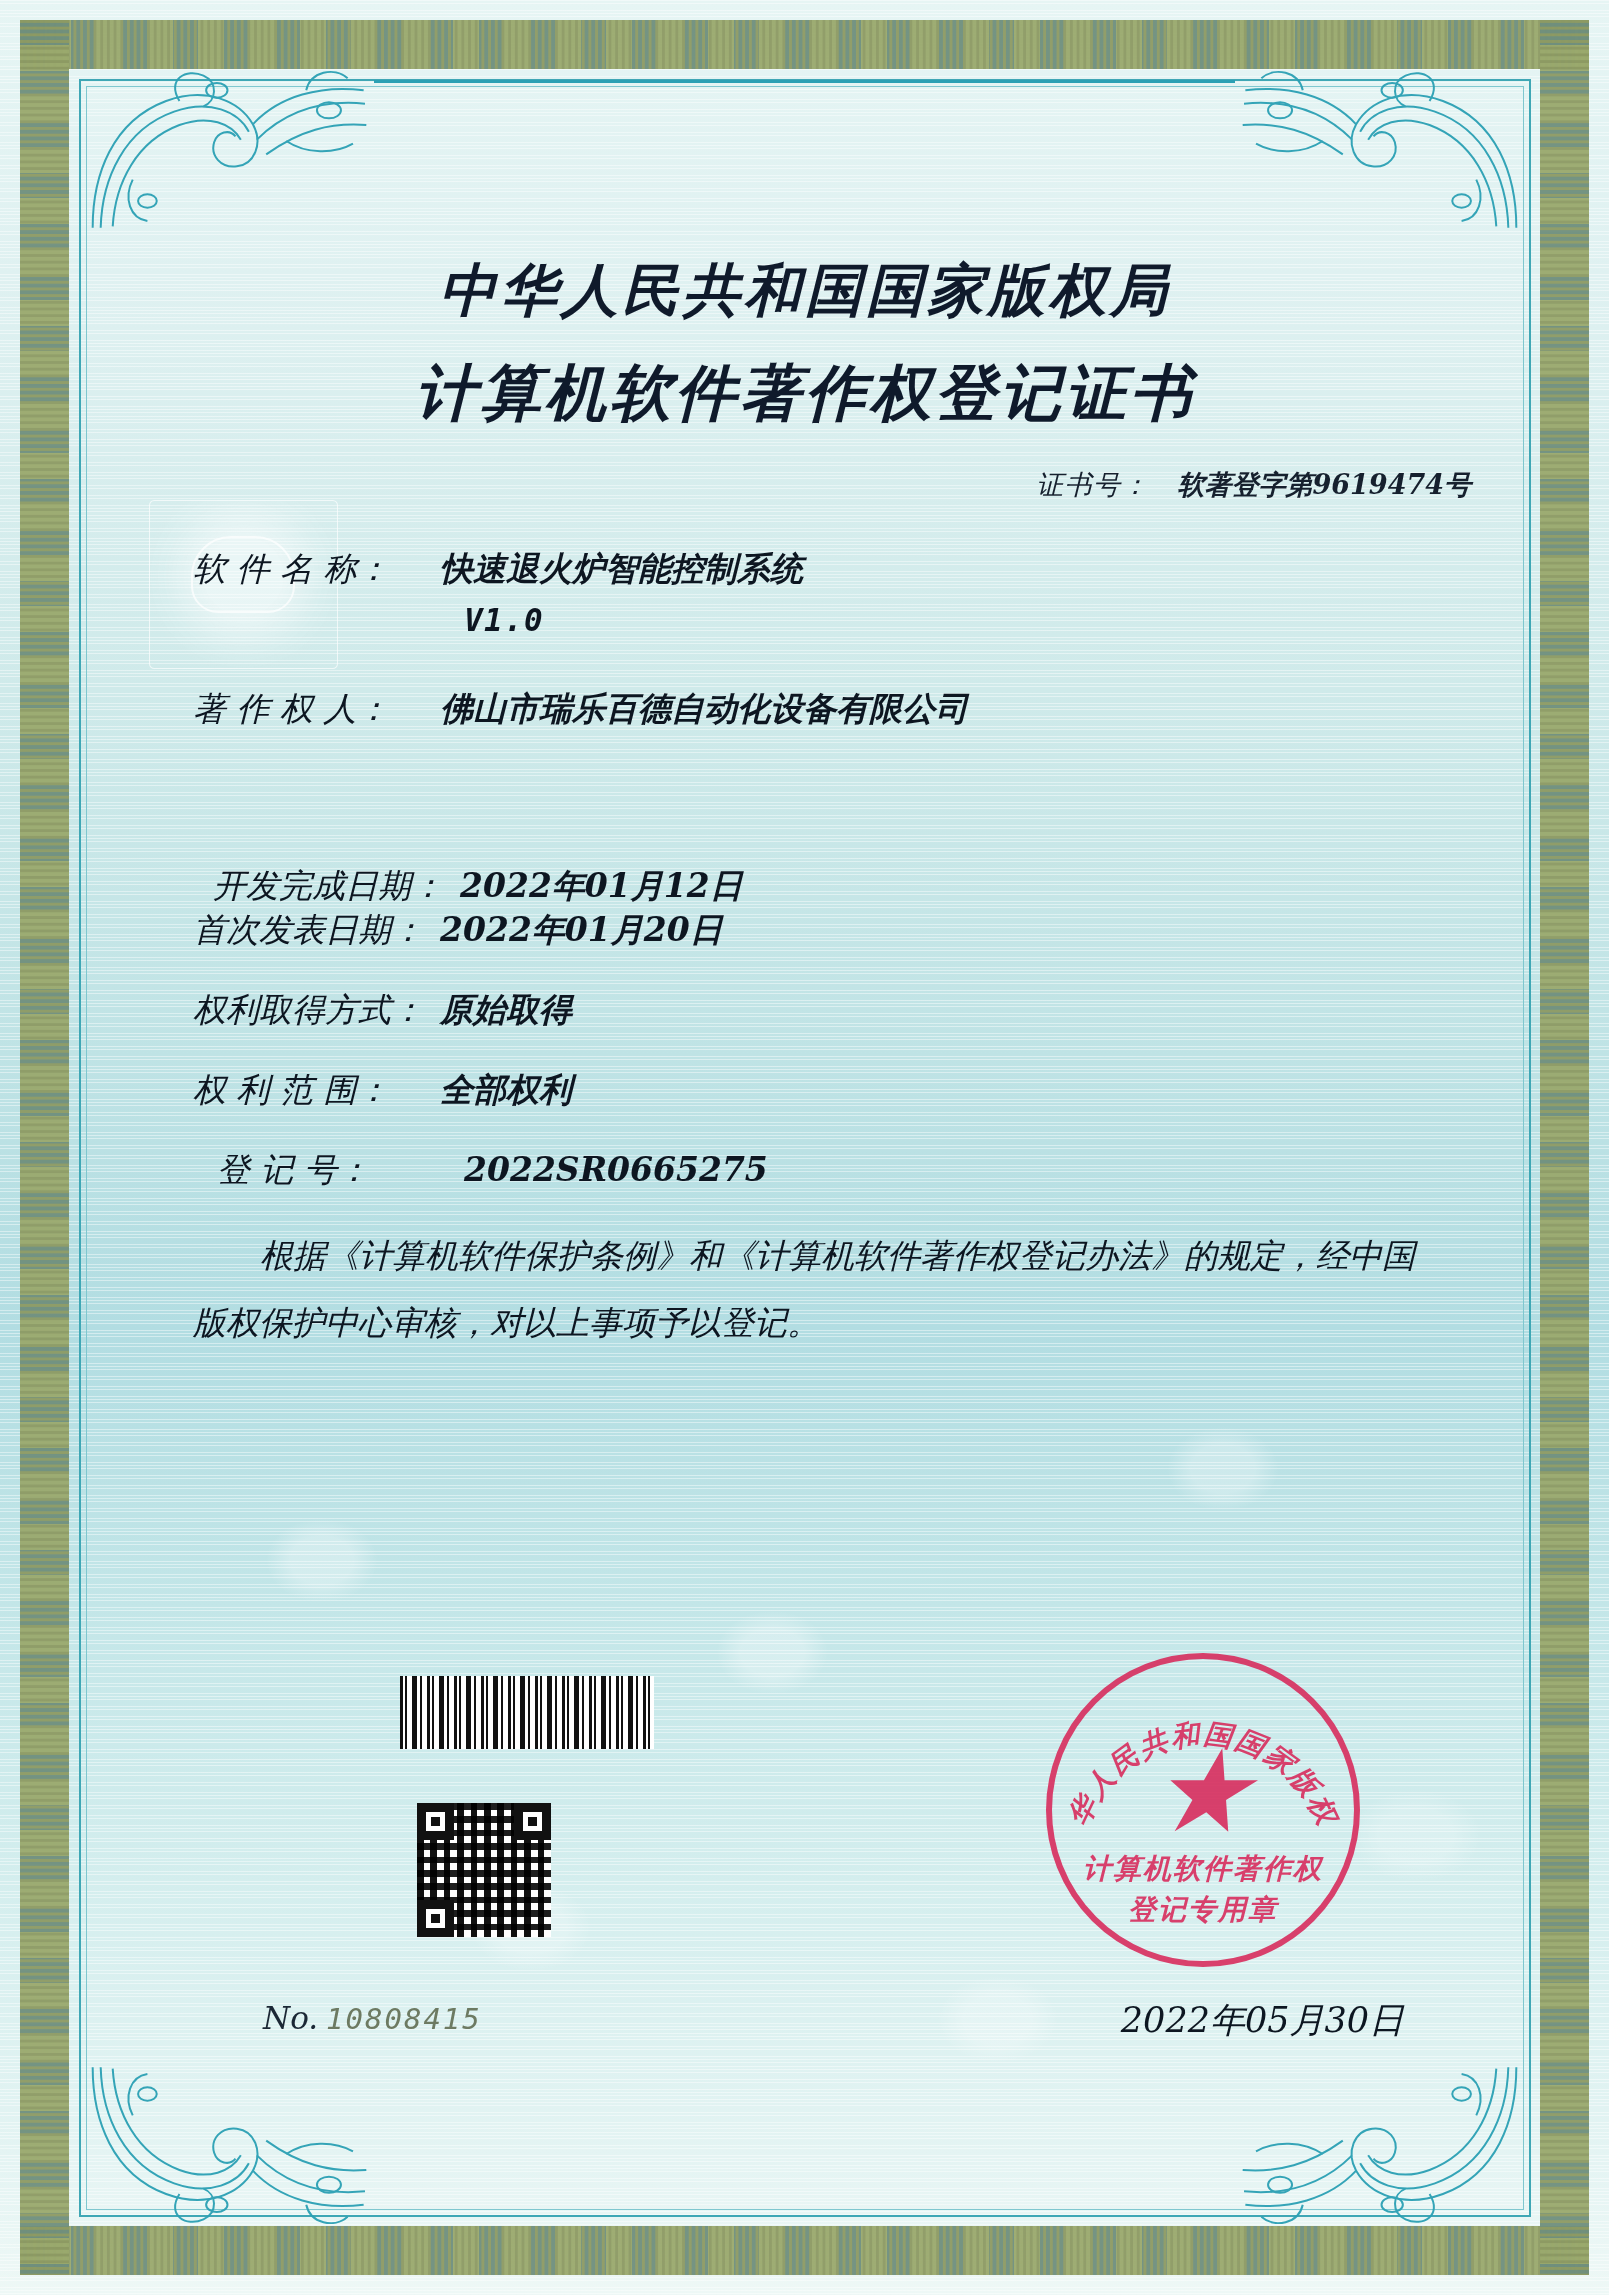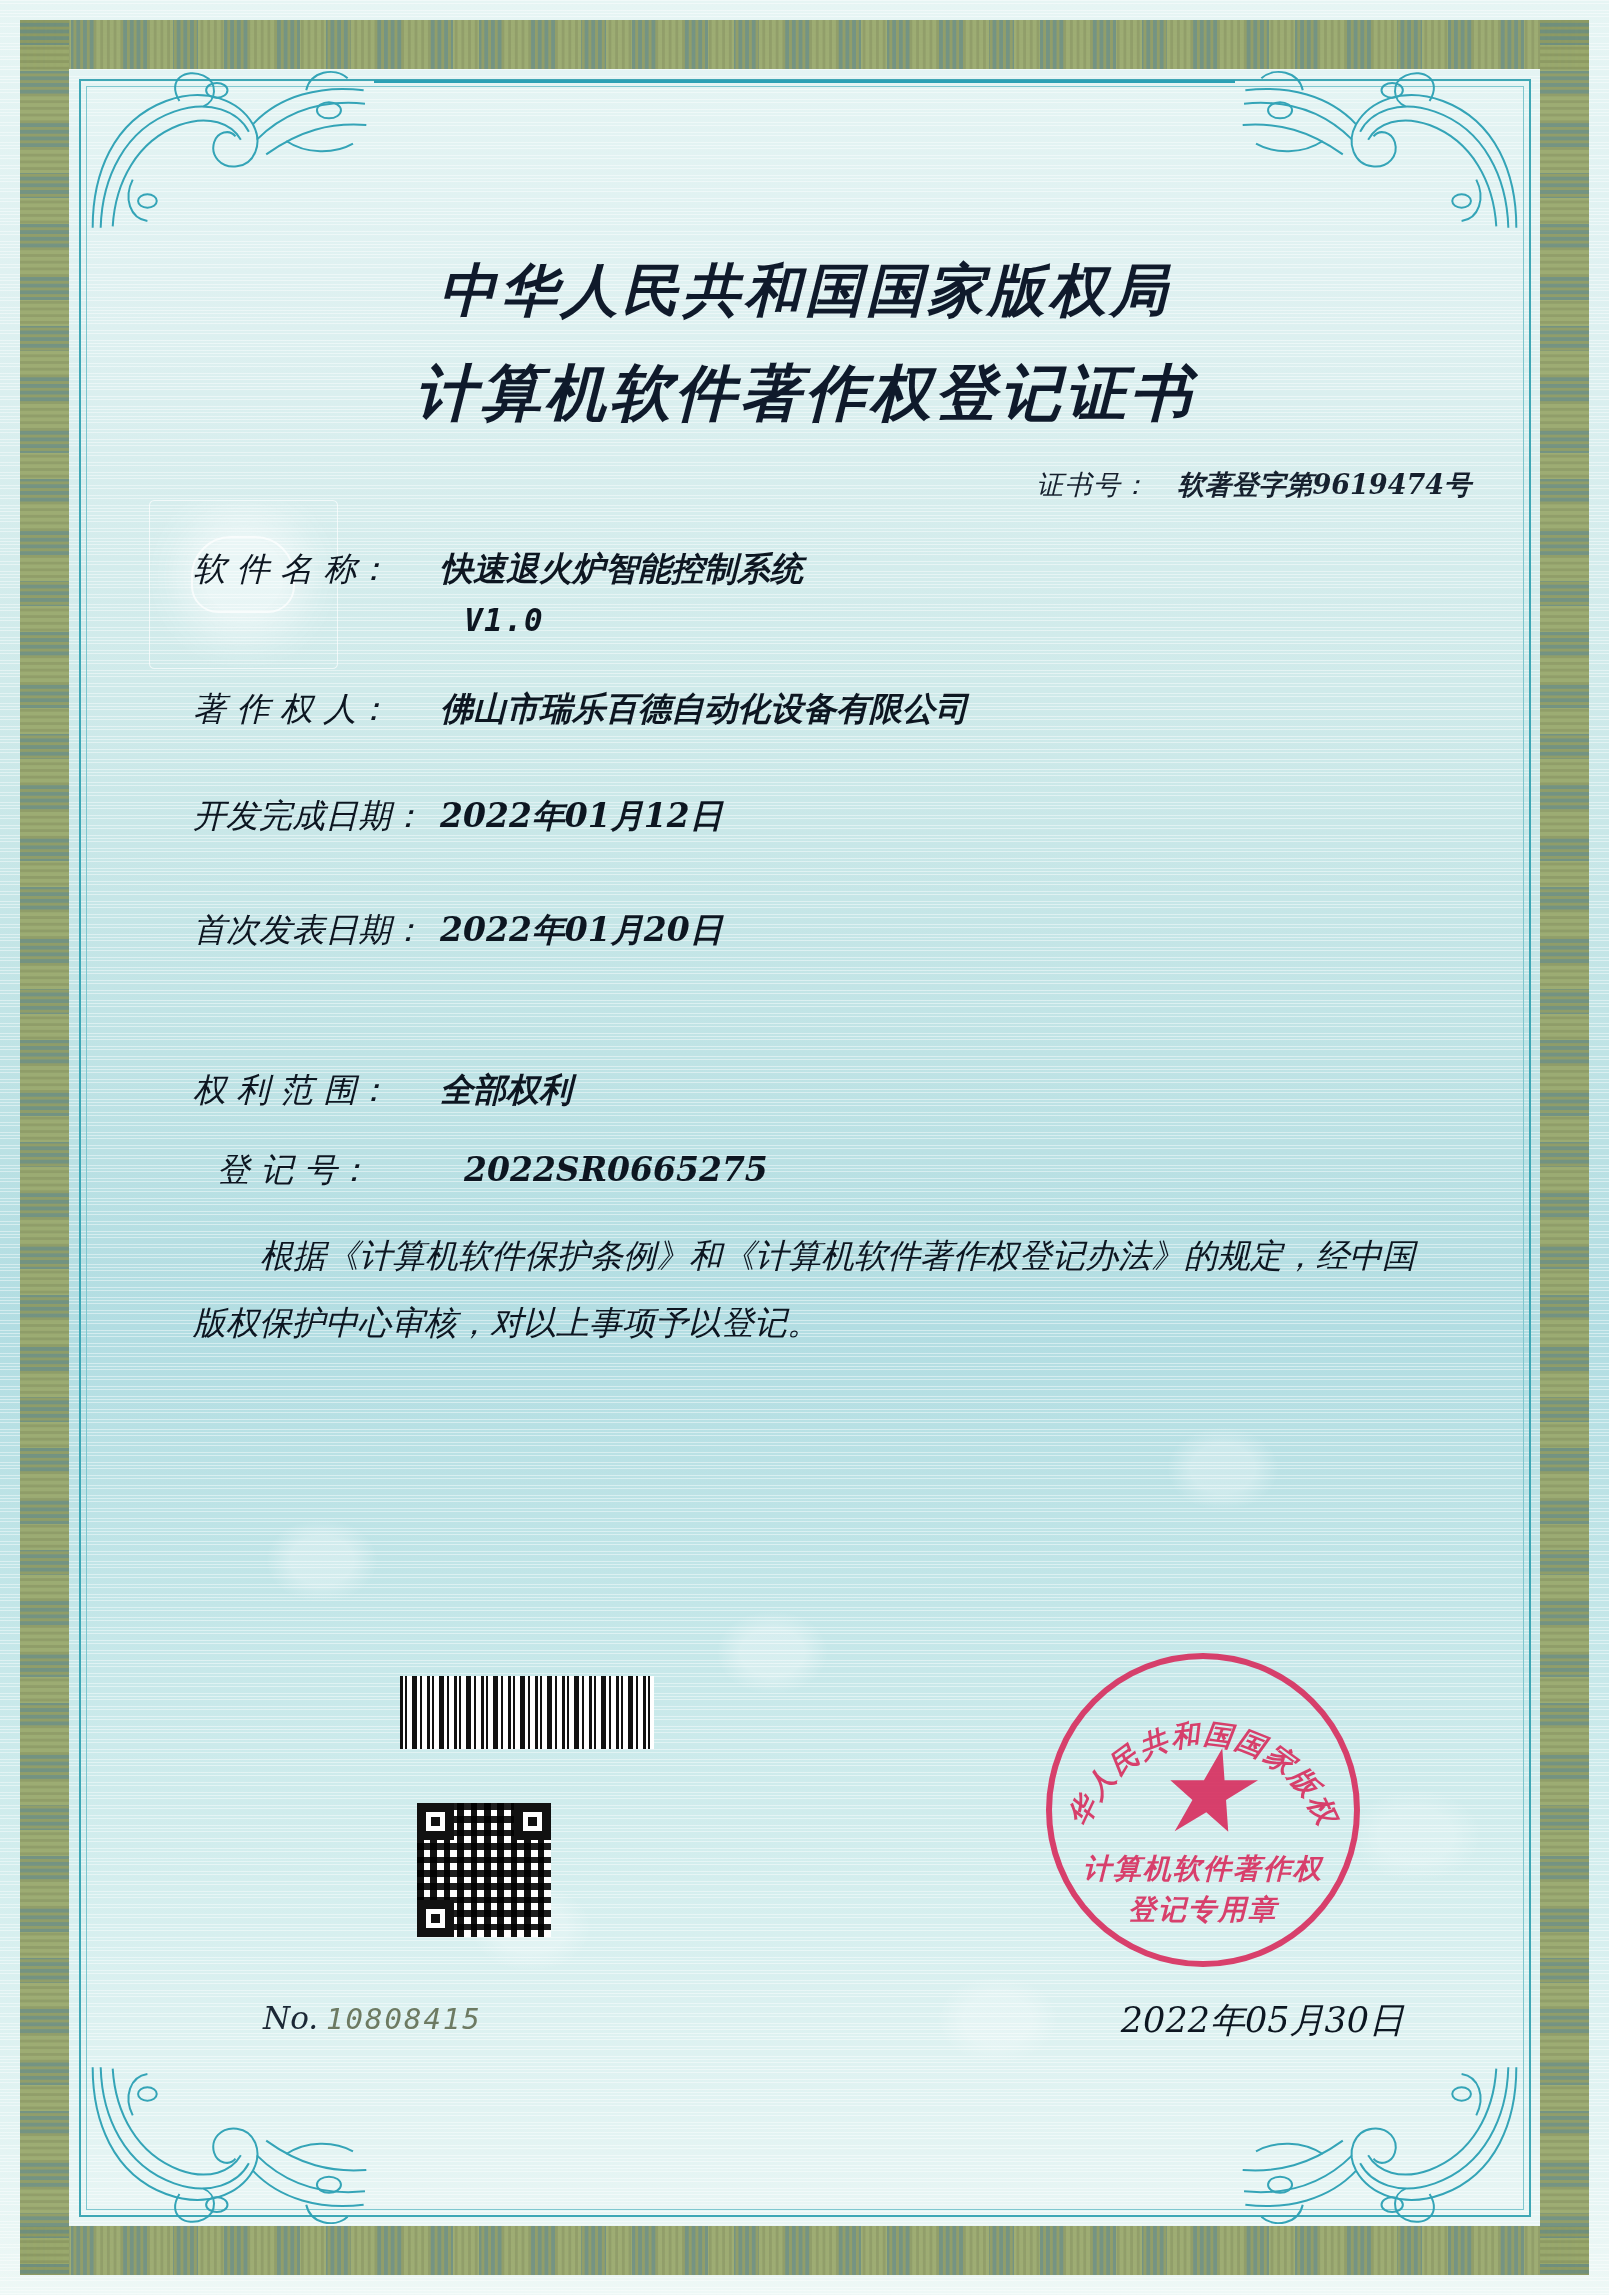--- a/index.html
+++ b/index.html
@@ -213,21 +213,21 @@
     letter-spacing: 0px;
   }
   .field .fval {
     font-weight: bold;
   }
 
   .f-name      { top: 461px; }
   .f-version   { top: 516px; left: 378px; font-weight: bold; letter-spacing: 1.3px;
                  font-family: "DejaVu Sans Mono", "Liberation Mono", monospace; font-size: 31px;}
   .f-owner     { top: 601px; }
-  .f-devdate   { top: 708px; }
+  .f-devdate   { top: 778px; margin-left: 20px; }
   .f-pubdate   { top: 822px; }
   .f-acqmode   { top: 902px; }
   .f-scope     { top: 982px; }
   .f-regno     { top: 1062px; margin-left: 24px; }
 
   .para {
     position: absolute;
     left: 107px;
     right: 87px;
     top: 1136px;
@@ -465,20 +465,23 @@
     </div>
 
     <div class="field f-devdate">
       <span class="fname">开发完成日期：</span><span class="fval">2022年01月12日</span>
     </div>
 
     <div class="field f-pubdate">
       <span class="fname">首次发表日期：</span><span class="fval">2022年01月20日</span>
     </div>
 
+    <div class="field f-acqmode">
+      <span class="fname">权利取得方式：</span><span class="fval">原始取得</span>
+    </div>
 
     <div class="field f-scope">
       <span class="fname">权 利 范 围：</span><span class="fval">全部权利</span>
     </div>
 
     <div class="field f-regno">
       <span class="fname">登 记 号：</span><span class="fval">2022SR0665275</span>
     </div>
 
     <div class="para">根据《计算机软件保护条例》和《计算机软件著作权登记办法》的规定，经中国版权保护中心审核，对以上事项予以登记。</div>

